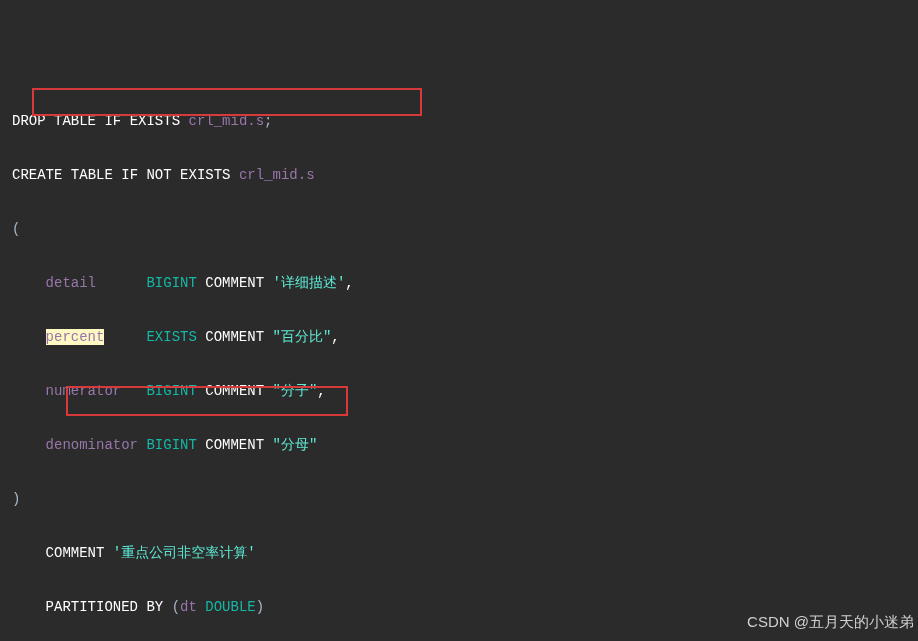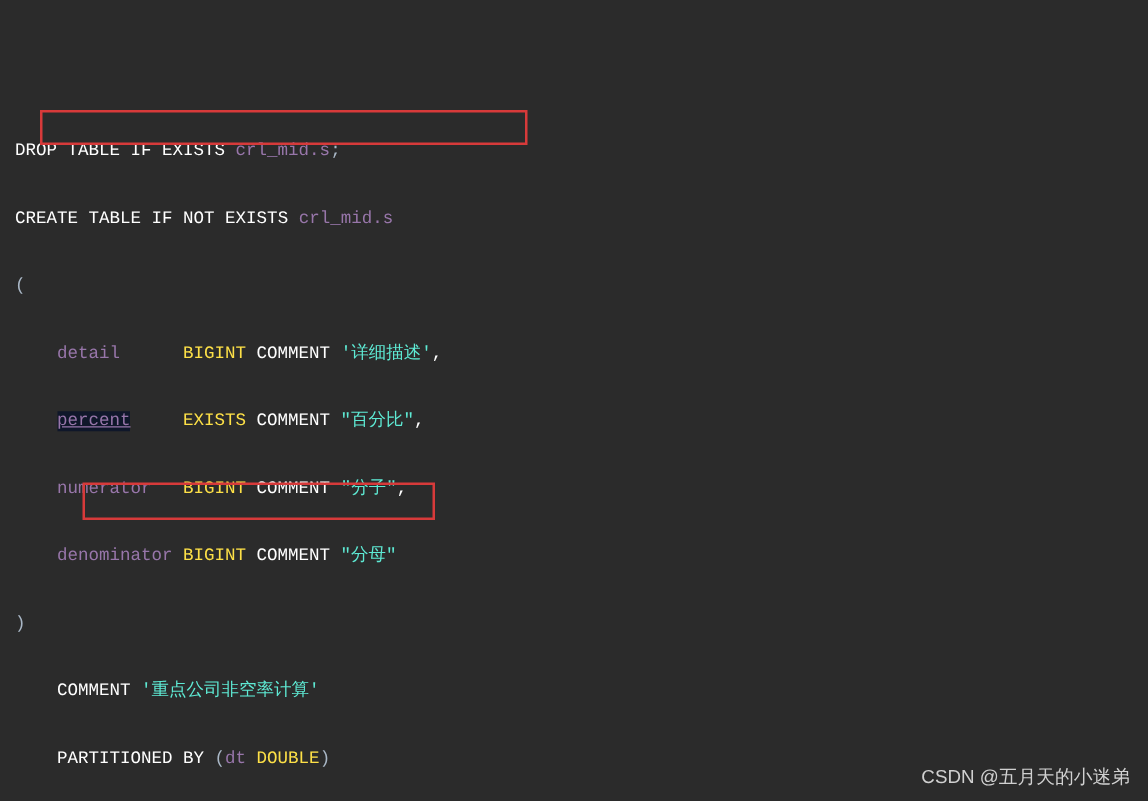--- a/index.html
+++ b/index.html
@@ -12,43 +12,43 @@
       width: 918px;
       height: 641px;
       overflow: hidden;
       position: relative;
       white-space: pre;
     }
     .line { padding-left: 12px; height: 27px; }
     .kw { color: #ffffff; }
     .ident { color: #9876aa; }
     .str { color: #5eead4; }
-    .type { color: #fde047; }
-    .highlight-bg { background: #0f172a; text-decoration: underline; }
+    .type { color: #14b8a6; }
+    .highlight-bg { background: #fef9c3; }
     .box1 {
       position: absolute;
       border: 2px solid #d73a3a;
       left: 32px;
       top: 88px;
       width: 390px;
       height: 28px;
       pointer-events: none;
     }
     .box2 {
       position: absolute;
       border: 2px solid #d73a3a;
       left: 66px;
       top: 386px;
       width: 282px;
       height: 30px;
       pointer-events: none;
     }
     .watermark {
       position: absolute;
-      right: 14px;
+      right: 4px;
       bottom: 6px;
       color: #d0d0d0;
       font-family: sans-serif;
       font-size: 15px;
       margin-top: 11px;
     }
   </style>
 </head>
 <body>
 

